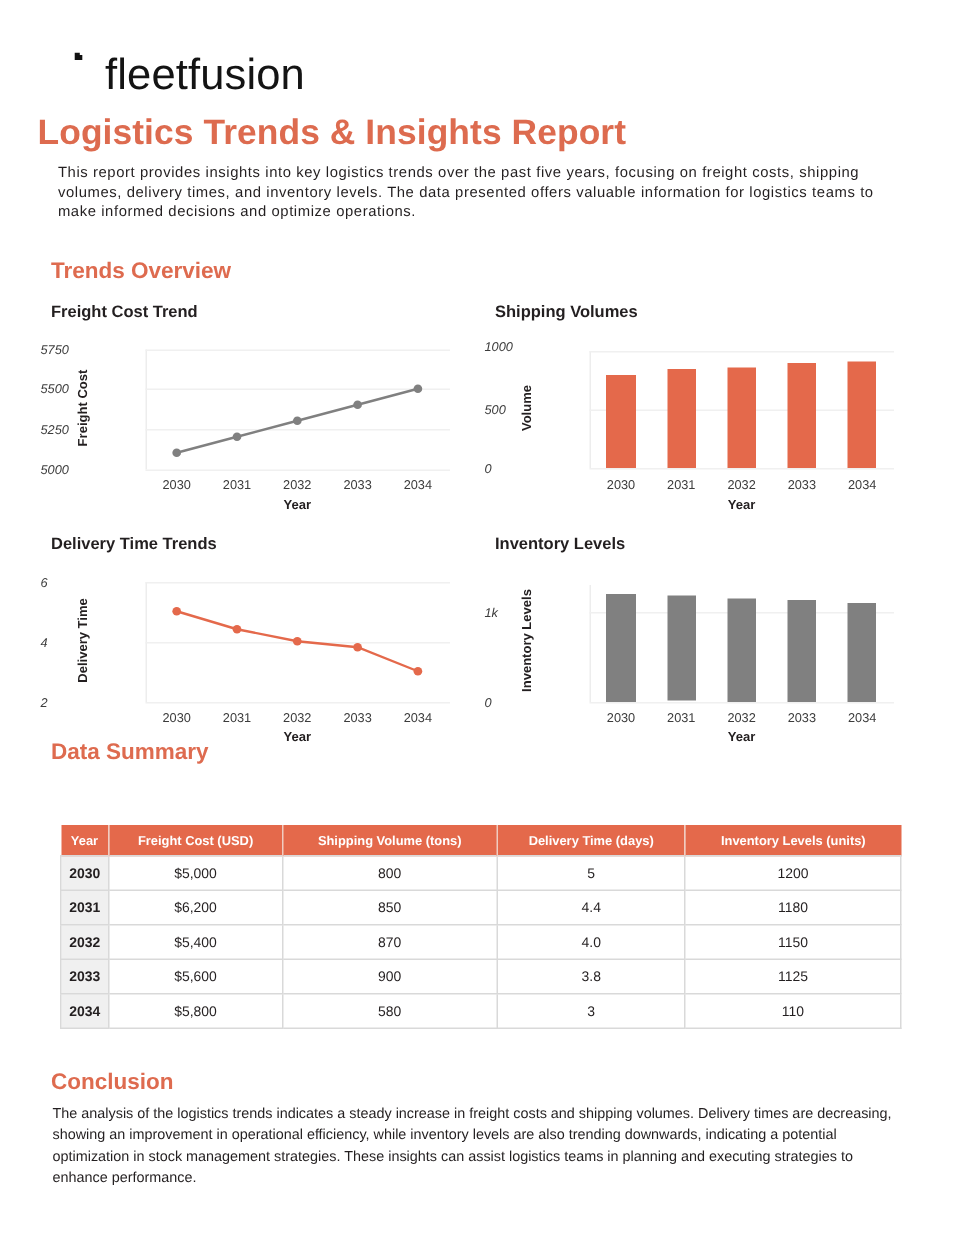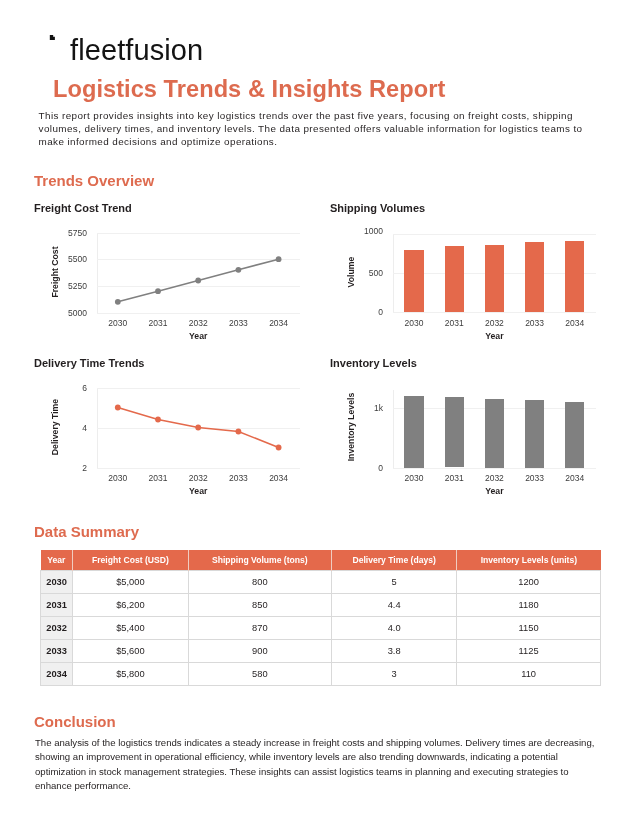--- a/index.html
+++ b/index.html
@@ -6,32 +6,32 @@
   html,body{margin:0;padding:0;}
   body{width:640px;height:828px;background:#ffffff;font-family:"Liberation Sans",sans-serif;color:#231f20;overflow:hidden;
        -webkit-font-smoothing:antialiased;}
   .page{position:relative;width:640px;height:600px;}
 
   
   .brand{position:absolute;left:38px;top:34px;display:flex;align-items:flex-end;}
   .brand-icon{width:27px;height:27px;display:block;}
   .brand-name{font-size:29px;font-weight:400;color:#141414;letter-spacing:0.1px;margin-left:5px;line-height:28px;
               position:relative;top:2px;}
-  .doc-title{position:absolute;left:53px;top:76.8px;font-size:23.6px;font-weight:700;color:#DD6B4F;
+  .doc-title{position:absolute;left:25px;top:76.8px;font-size:23.6px;font-weight:700;color:#DD6B4F;
              letter-spacing:0.05px;line-height:24px;}
   .intro{position:absolute;left:38.6px;top:108.6px;width:552px;font-size:9.9px;letter-spacing:0.4px;
          line-height:13.3px;color:#231f20;}
 
   
   .sec-title{position:absolute;font-size:15px;font-weight:700;color:#DE6B4F;}
   .chart-title{position:absolute;font-size:11px;font-weight:700;color:#231f20;}
   .plot{position:absolute;background:#fff;}
   .gridline{position:absolute;height:1px;background:#f0f0f0;left:0;right:0;}
   .axis-left{position:absolute;width:1px;top:0;bottom:0;left:0;background:#ededed;}
-  .ytick{position:absolute;font-size:8.5px;color:#3c3c3c;text-align:right;white-space:nowrap;}
+  .ytick{position:absolute;font-size:8.5px;color:#3c3c3c;white-space:nowrap;font-style:italic;}
   .xtick{position:absolute;font-size:8.5px;color:#3c3c3c;text-align:center;white-space:nowrap;}
   .axname-x{position:absolute;font-size:8.7px;font-weight:700;color:#231f20;text-align:center;}
   .axname-y{position:absolute;font-size:8.7px;font-weight:700;color:#231f20;
             transform:rotate(-90deg);transform-origin:50% 50%;white-space:nowrap;text-align:center;}
   .bar{position:absolute;}
   svg.series{position:absolute;left:0;top:0;overflow:visible;}
 
   
   .tbl{position:absolute;left:40px;top:550px;width:561px;border-collapse:collapse;}
   .tbl th{background:#E4694B;color:#fff;font-size:8.6px;font-weight:700;height:20px;
@@ -152,21 +152,21 @@
       <div class="xtick" style="left: 504.6px; width: 60px; top: 473px;">2033</div>
       <div class="xtick" style="left: 544.8px; width: 60px; top: 473px;">2034</div>
       <div class="axname-x" style="left: 434.4px; width: 120px; top: 486px;">Year</div>
       <div class="bar" style="left: 404.4px; top: 395.5px; width: 19.2px; height: 72px; background: rgb(128, 128, 128);"></div>
       <div class="bar" style="left: 444.6px; top: 396.7px; width: 19.2px; height: 70.8px; background: rgb(128, 128, 128);"></div>
       <div class="bar" style="left: 484.8px; top: 398.5px; width: 19.2px; height: 69px; background: rgb(128, 128, 128);"></div>
       <div class="bar" style="left: 525px; top: 400px; width: 19.2px; height: 67.5px; background: rgb(128, 128, 128);"></div>
       <div class="bar" style="left: 565.2px; top: 401.5px; width: 19.2px; height: 66px; background: rgb(128, 128, 128);"></div>
     </div>
 
-  <div class="sec-title" style="left:34px;top:523px;">Data Summary</div>
+  <div class="sec-title" style="left:34px;top:493px;">Data Summary</div>
 
   <table class="tbl">
     <thead>
         <tr id="thead-row">
           <th>Year</th>
           <th>Freight Cost (USD)</th>
           <th>Shipping Volume (tons)</th>
           <th>Delivery Time (days)</th>
           <th>Inventory Levels (units)</th>
         </tr>

